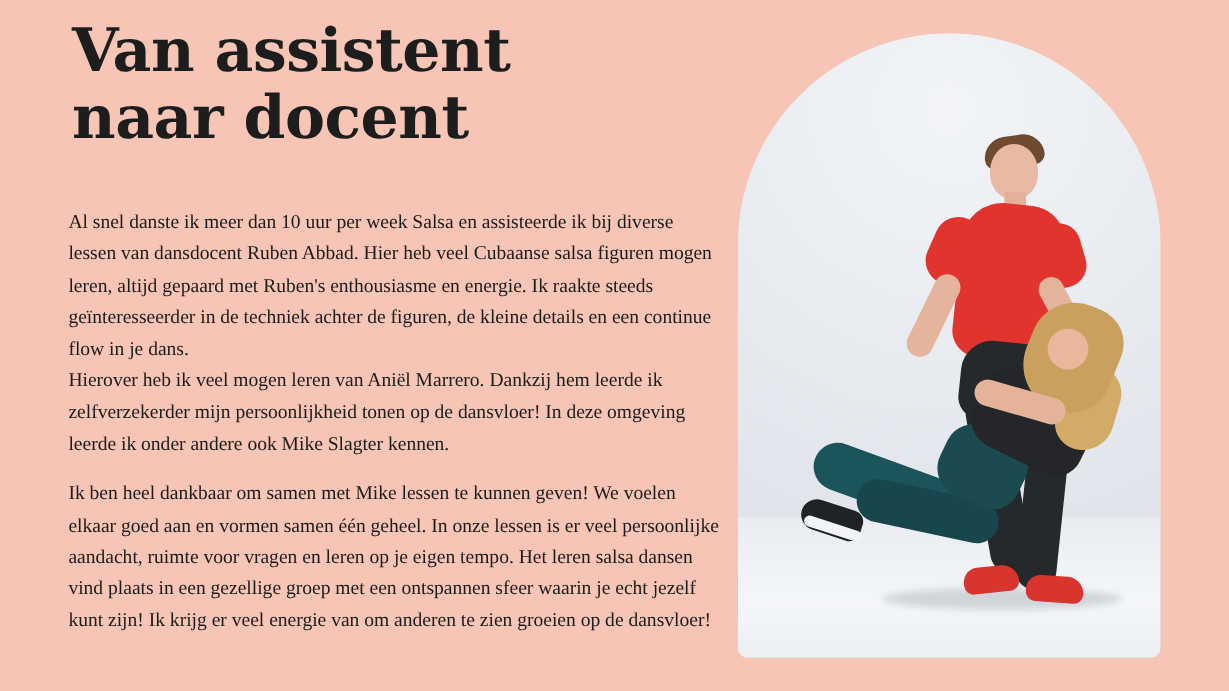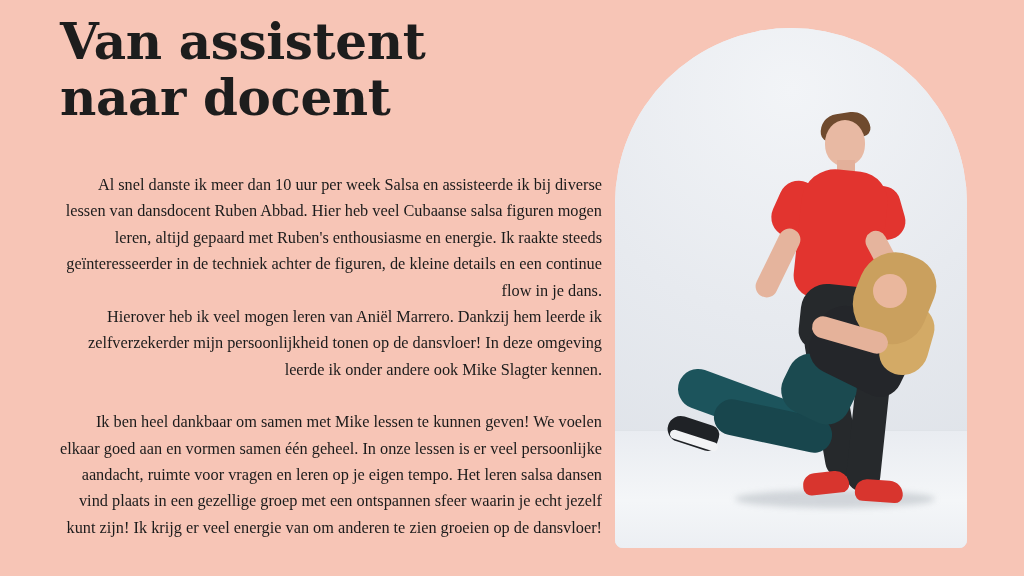--- a/index.html
+++ b/index.html
@@ -35,28 +35,27 @@
   }
   .body-copy {
     position: absolute;
     left: 57px;
     top: 172px;
     width: 545px;
     font-family: "Liberation Serif", serif;
     font-size: 16.3px;
     line-height: 1.62;
     color: #1b1b1b;
-    text-align: right;
   }
   .body-copy p {
     margin: 0;
     white-space: pre-line;
   }
   .body-copy p + p {
-    margin-top: 26px;
+    margin-top: 15px;
   }
 
   
   .photo-frame {
     position: absolute;
     left: 615px;
     top: 28px;
     width: 352px;
     height: 520px;
     border-radius: 176px 176px 8px 8px;

